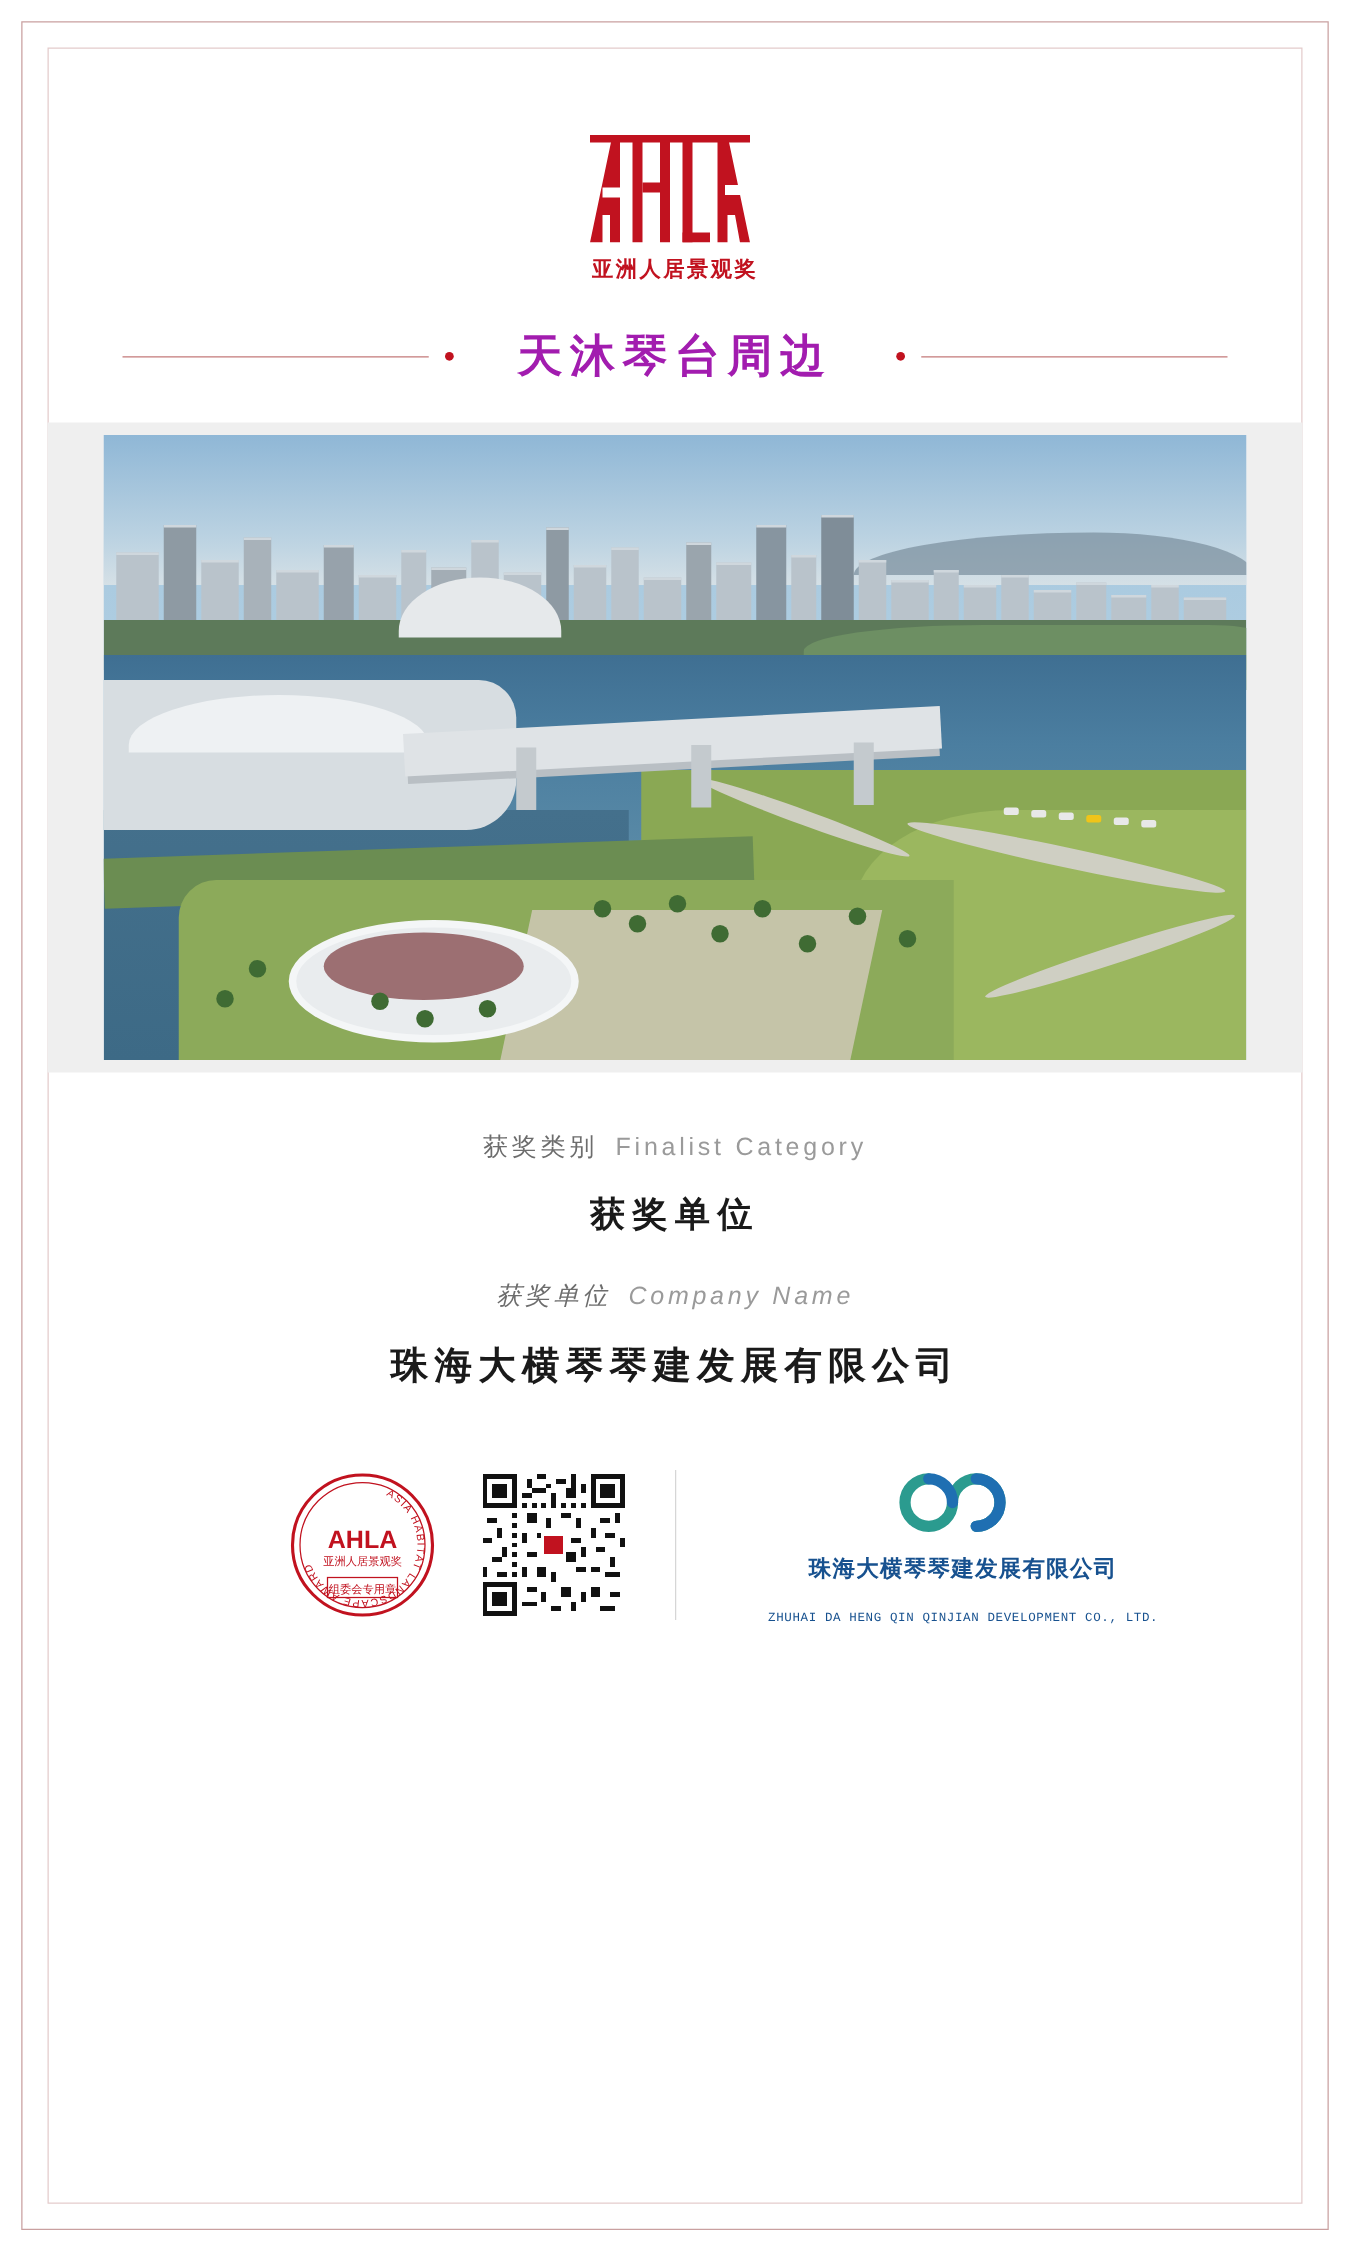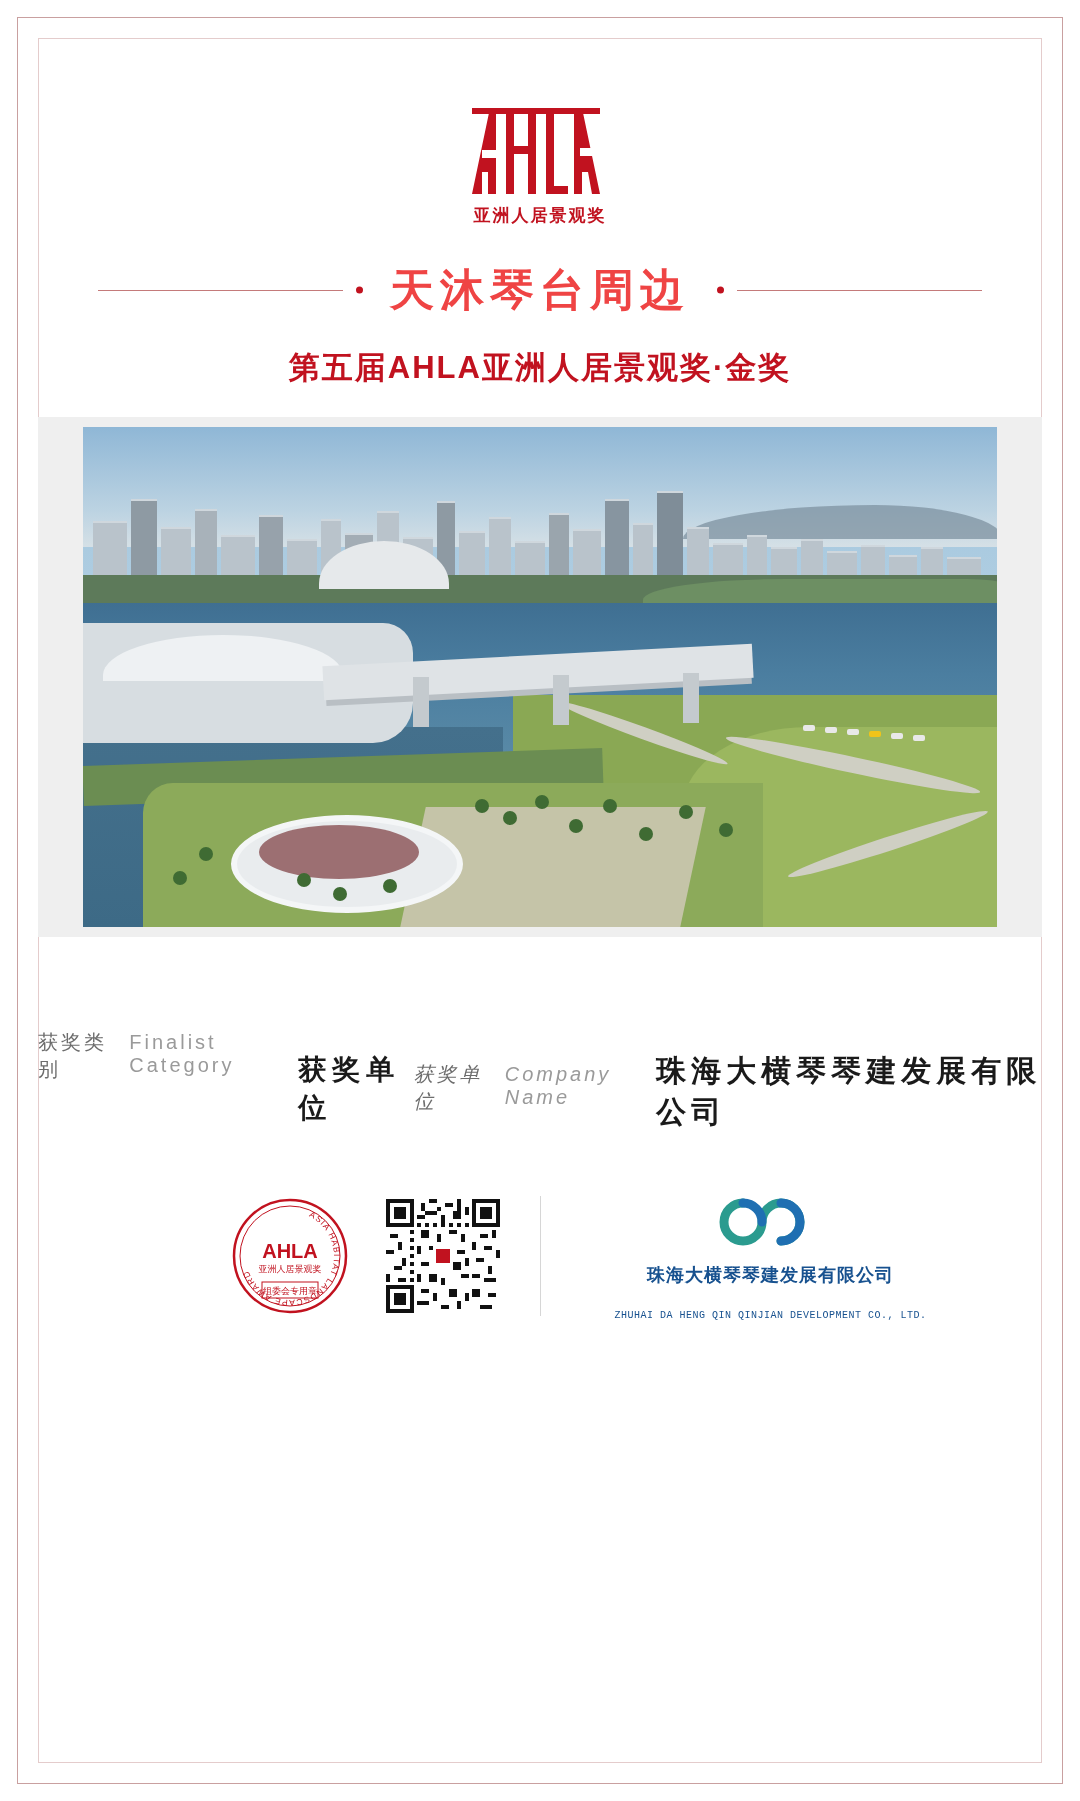--- a/index.html
+++ b/index.html
@@ -75,25 +75,25 @@
   
   .title-area {
     position: relative;
     width: 100%;
     margin-top: 32px;
     display: flex;
     flex-direction: column;
     align-items: center;
   }
   .title-line {
-    font-size: 44px;
+    font-size: 36px;
     font-weight: bold;
     letter-spacing: 6px;
     line-height: 1.42;
-    color: #ef4444;
+    color: #a21caf;
     text-align: left;
   }
   .rule {
     position: absolute;
     top: 50%;
     height: 1px;
     background: #c47a7a;
   }
   .rule-left { left: 60px; width: 245px; }
   .rule-right { right: 60px; width: 245px; }
@@ -252,24 +252,24 @@
   }
   .car {
     position: absolute;
     width: 12px; height: 6px;
     background: #e8e8e8;
     border-radius: 2px;
   }
 
   
   .info {
-    margin-top: 92px;
-    display: flex;
-    flex-direction: row;
-    align-items: flex-start;
+    margin-top: 46px;
+    display: flex;
+    flex-direction: column;
+    align-items: center;
   }
   .label-row {
     display: flex;
     align-items: baseline;
     gap: 14px;
   }
   .label-cn {
     font-size: 20px;
     letter-spacing: 3px;
     color: #6d6d6d;
@@ -387,21 +387,20 @@
     </div>
 
     <div class="title-area">
       <div class="rule rule-left"></div>
       <div class="rule rule-right"></div>
       <div class="dot dot-left"></div>
       <div class="dot dot-right"></div>
       <div class="title-line">天沐琴台周边</div>
     </div>
 
-    <div class="award-line">第五届AHLA亚洲人居景观奖·金奖</div>
 
     <div class="photo-wrap">
       <div class="photo">
         <div class="sky"></div>
         <div class="hills"></div>
 
         <div class="skyline">
           <div class="bld" style="left:10px;  width:34px; height:64px;"></div>
           <div class="bld" style="left:48px;  width:26px; height:86px; background:#8e9aa3;"></div>
           <div class="bld" style="left:78px;  width:30px; height:58px;"></div>

